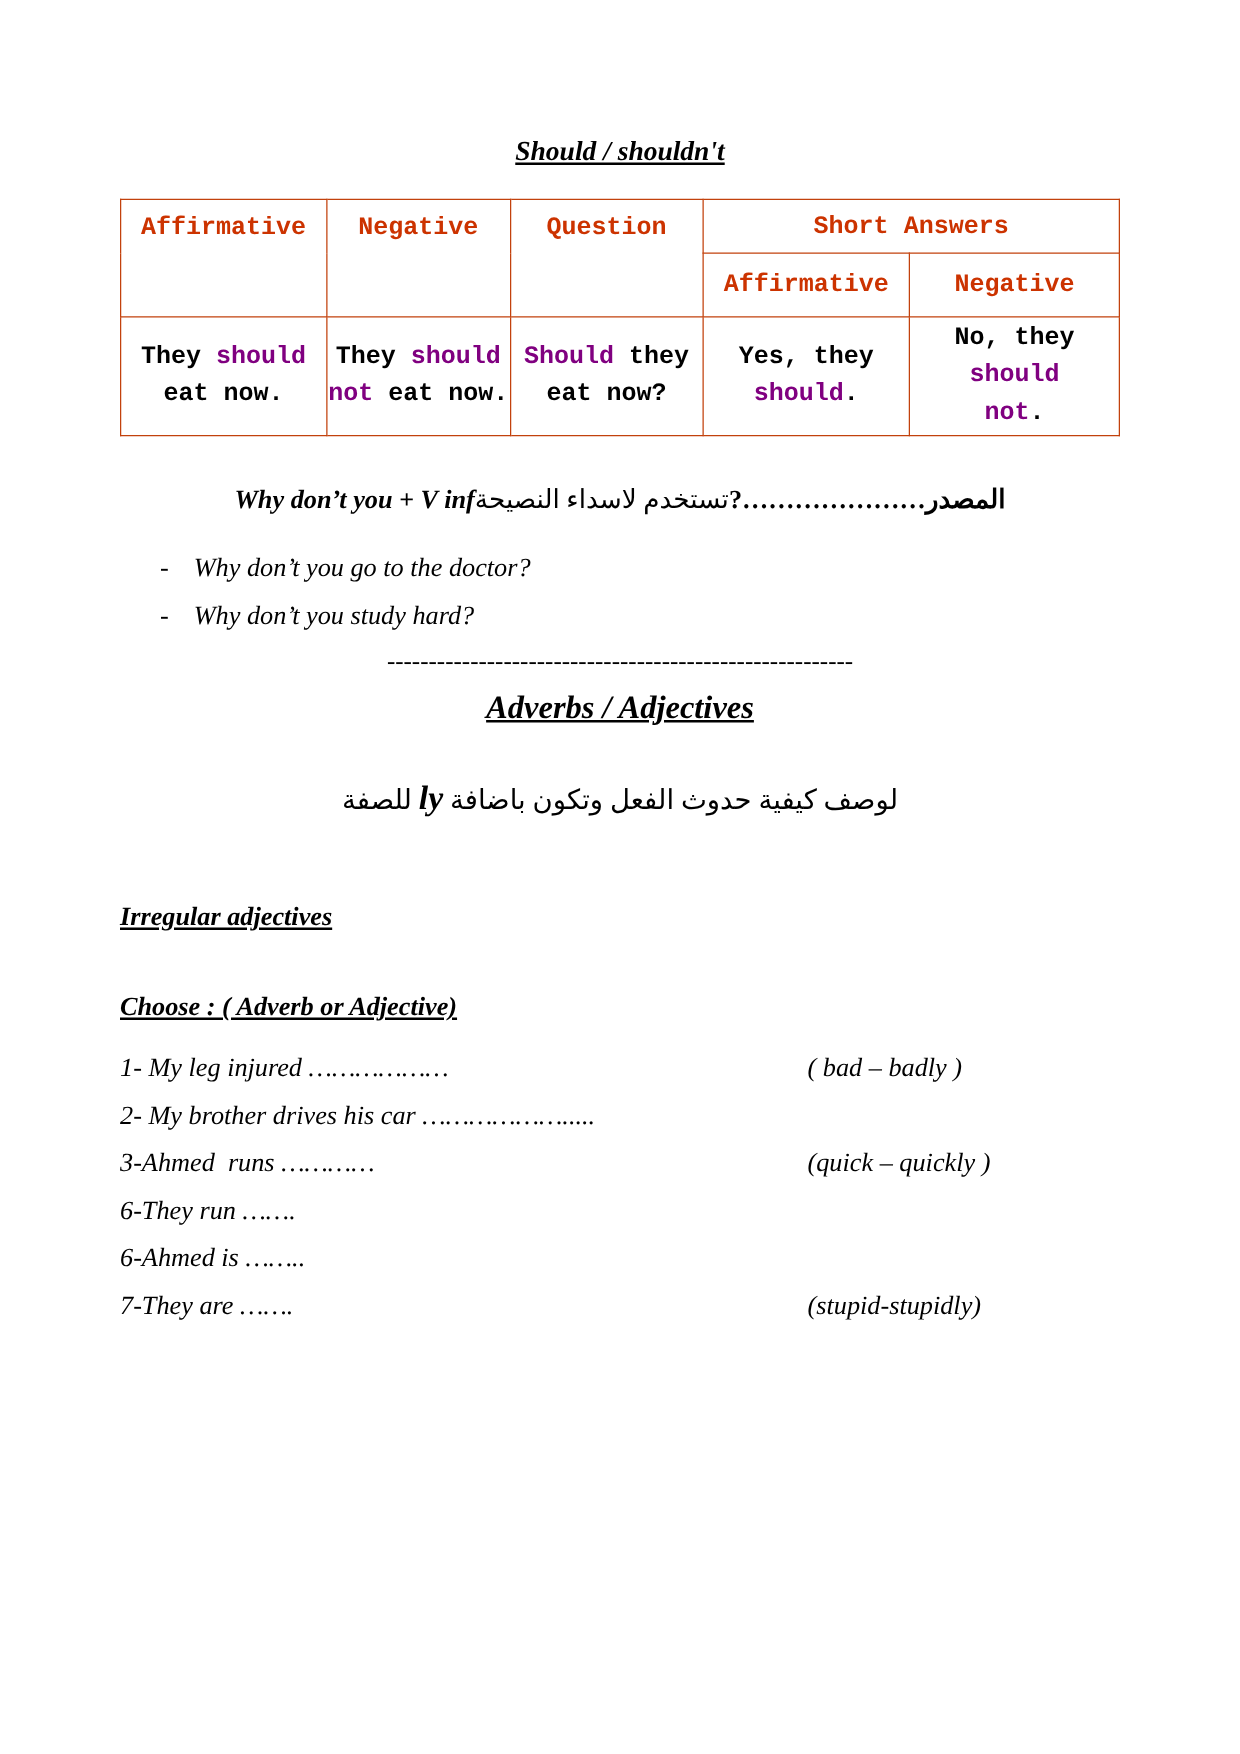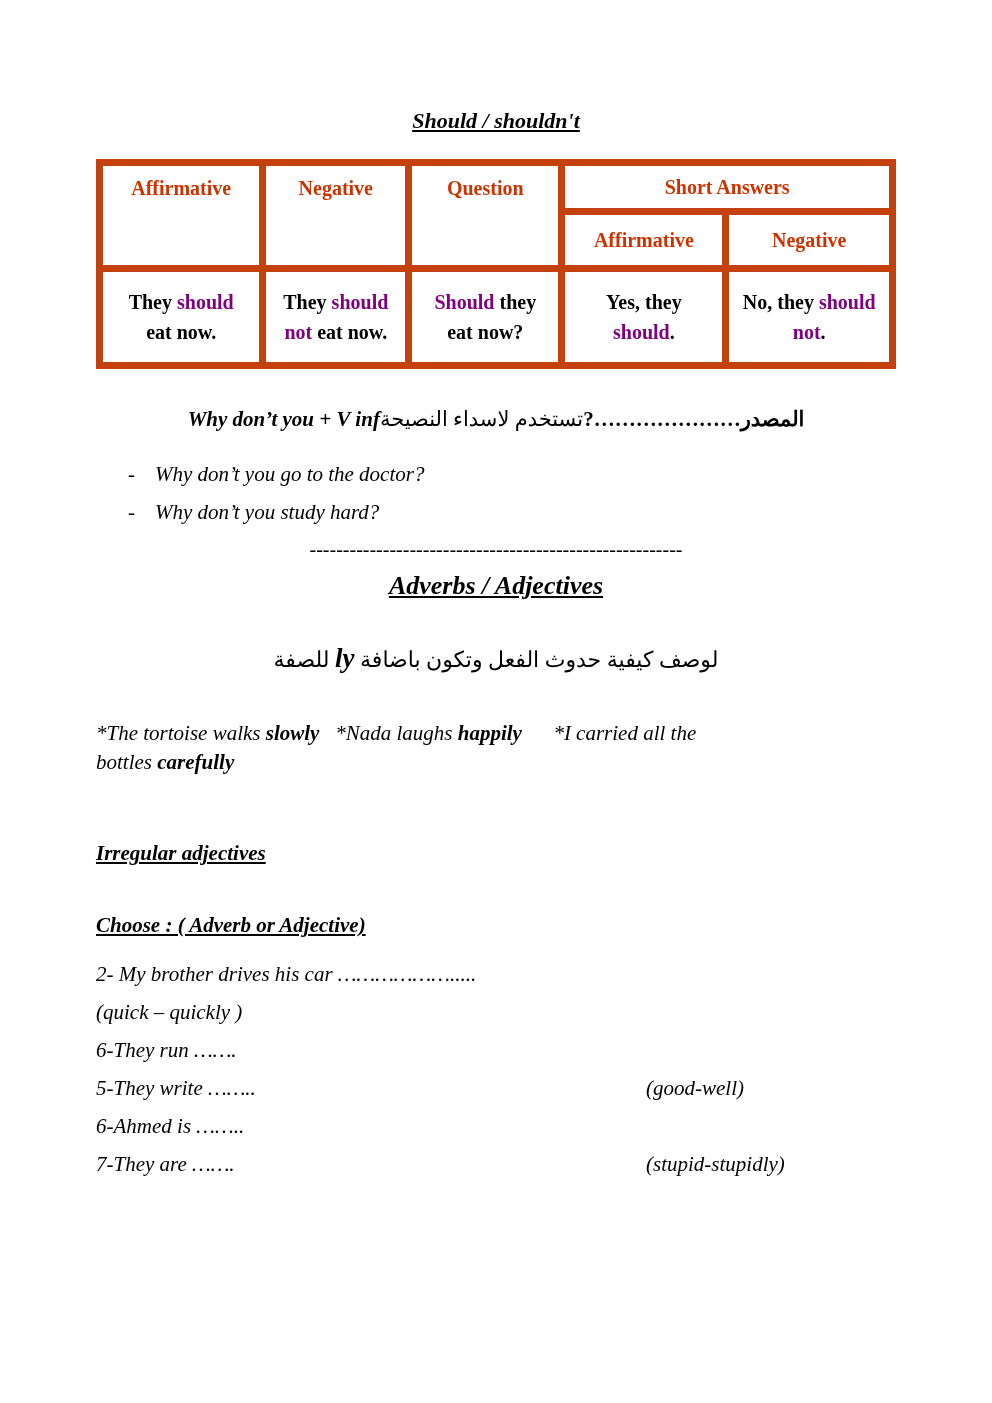--- a/index.html
+++ b/index.html
@@ -3,21 +3,21 @@
 <meta charset="utf-8">
 <style>
   :root { --heading_red:#CC3300; --keyword_purple:#800080; }
   html,body{margin:0;padding:0;background:#ffffff;}
   body{width:992px;min-height:1403px;font-family:"Liberation Serif","DejaVu Serif",serif;color:#000;}
   .page{padding:92px 96px 60px 96px;}
 
   .doc-title{text-align:center;font-size:22px;font-weight:bold;font-style:italic;text-decoration:underline;line-height:1.3;}
 
   table.grammar{width:100%;border-collapse:collapse;table-layout:fixed;margin-top:24px;}
-  .grammar th,.grammar td{border:7px solid #c2410c;text-align:center;font-weight:bold;padding:2px 0;}
+  .grammar th,.grammar td{border:1px solid #c2410c;text-align:center;font-weight:bold;padding:2px 0;font-family:Liberation Mono, monospace;}
   .grammar th{color:var(--heading_red,#CC3300);font-size:20px;}
   .grammar .rspan{vertical-align:top;padding-top:11px;}
   .grammar .hrow1 .span2{height:38px;vertical-align:middle;}
   .grammar .hrow2 th{height:46px;vertical-align:middle;}
   .grammar td{font-size:20px;white-space:pre-line;height:86px;vertical-align:middle;line-height:1.5;}
 
   .rule-line{display:flex;justify-content:center;align-items:baseline;margin-top:38px;font-size:21px;overflow:hidden;}
 
   .examples{margin-top:28px;padding-left:32px;font-style:italic;font-size:21px;}
   .example-row{display:flex;gap:20px;line-height:28px;margin-bottom:10px;}
@@ -102,40 +102,39 @@
     </div>
   </div>
 
   <div class="separator">--------------------------------------------------------</div>
 
   <h2 class="section-title">Adverbs / Adjectives</h2>
 
   <div class="ly-rule" dir="rtl"><span>لوصف كيفية حدوث الفعل وتكون باضافة </span><span dir="ltr" style="font-weight: bold; font-style: italic; font-size: 27px; unicode-bidi: isolate;">ly</span><span> للصفة</span></div>
 
 
-  <div class="adverb-examples"><span>*The tortoise walks </span><span style="font-weight: bold;">slowly</span><span>   *Nada laughs </span><span style="font-weight: bold;">happily</span><span>      *I carried all the
-bottles </span><span style="font-weight: bold;">carefully</span></div>
 
   <h3 class="sub-title irregular-title">Irregular adjectives</h3>
 
   <h3 class="sub-title choose-title">Choose : ( Adverb or Adjective)</h3>
 
   <div class="choose-list">
     <div class="choose-row">
+      <span class="sentence">1- My leg injured ………………</span>
+      <span class="options">( bad – badly )</span>
+    </div>
+    <div class="choose-row">
       <span class="sentence">2- My brother drives his car ……………….....</span>
     </div>
     <div class="choose-row">
+      <span class="sentence">3-Ahmed  runs …………</span>
       <span class="options">(quick – quickly )</span>
     </div>
     <div class="choose-row">
       <span class="sentence">6-They run …….</span>
-    </div>
-    <div class="choose-row">
-      <span class="sentence">5-They write ……..</span>
-      <span class="options">(good-well)</span>
     </div>
     <div class="choose-row">
       <span class="sentence">6-Ahmed is ……..</span>
     </div>
     <div class="choose-row">
       <span class="sentence">7-They are …….</span>
       <span class="options">(stupid-stupidly)</span>
     </div>
   </div>
 

